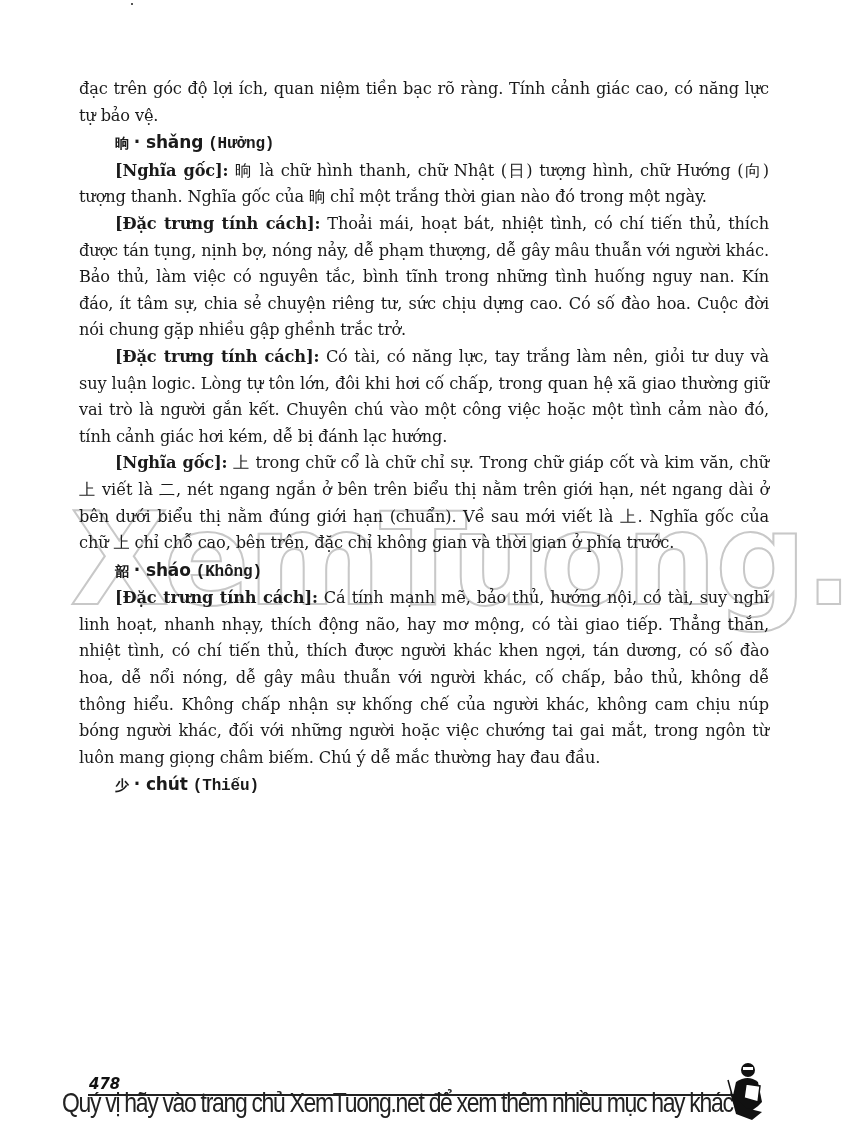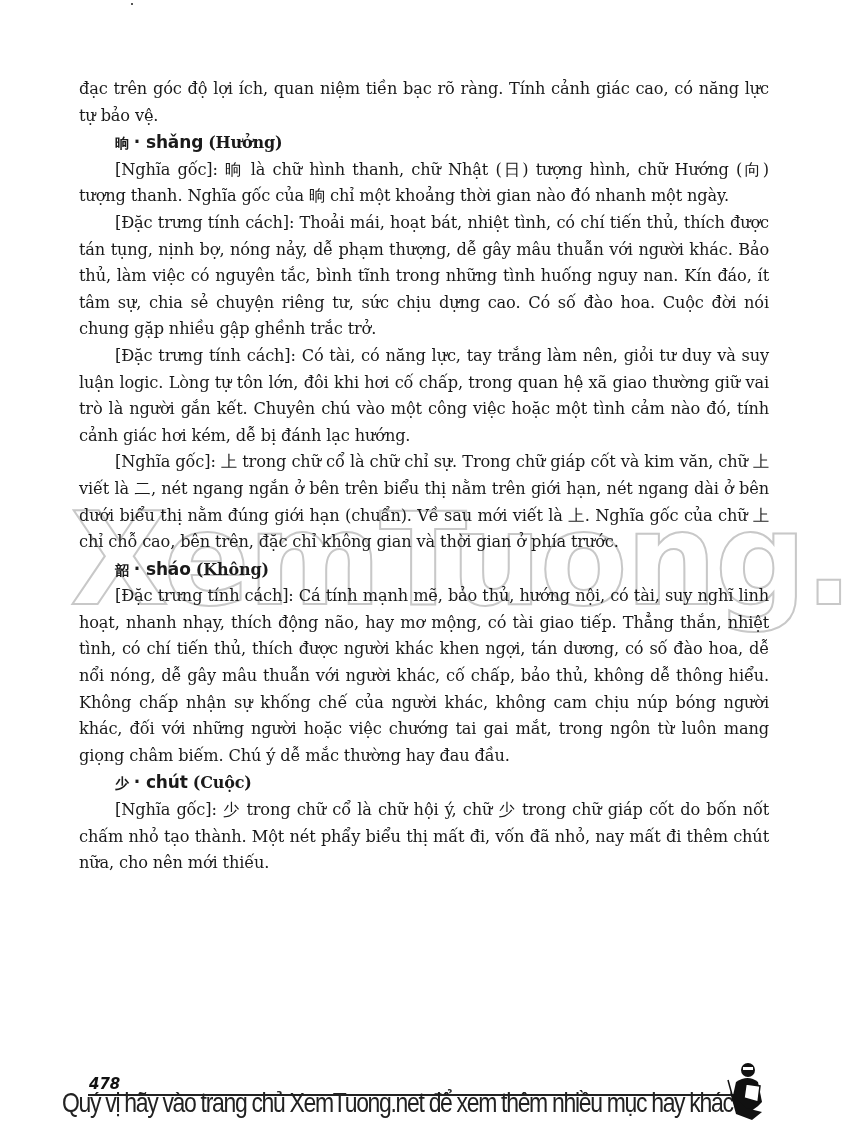--- a/index.html
+++ b/index.html
@@ -13,22 +13,22 @@
   .text-block {
     position: absolute; left: 79px; top: 76px; width: 690px;
     font-size: 16.2px; line-height: 26.6px; letter-spacing: -0.15px;
     text-align: justify;
   }
   .text-block p { margin: 0; }
   .para { text-indent: 36px; }
   .heading { padding-left: 36px; }
   .heading .han { font-family: "DejaVu Sans", sans-serif; font-weight: bold; font-size: 14px; }
   .heading .pinyin { font-family: "DejaVu Sans", sans-serif; font-weight: bold; font-size: 17px; }
-  .heading .viet { font-weight: bold; font-size: 16px; }
-  .label { font-weight: normal; }
+  .heading .viet { font-weight: bold; font-size: 16px; font-family: Liberation Mono, monospace; }
+  .label { font-weight: bold; }
 
   .watermark {
     position: absolute; left: 70px; top: 490px; width: 720px; height: 140px;
     font-family: "DejaVu Sans", sans-serif; font-weight: bold; font-size: 128px;
     line-height: 140px; letter-spacing: -2px;
     color: transparent; -webkit-text-stroke: 2px #c8c8c8;
     pointer-events: none; white-space: nowrap; z-index: 0;
   }
   .text-block { z-index: 1; }
 
@@ -53,39 +53,38 @@
   <div class="watermark">XemTuong.net</div>
 
   <div class="text-block">
     <p class="para-cont">đạc trên góc độ lợi ích, quan niệm tiền bạc rõ ràng. Tính cảnh giác cao, có năng lực tự bảo vệ.</p>
 
     <p class="heading">
       <span class="han">晌</span>
       <span class="pinyin"> · </span><span class="pinyin">shǎng</span>
       <span class="viet">(Hưởng)</span>
     </p>
-    <p class="para"><span class="label">[Nghĩa gốc]:</span><span> 晌 là chữ hình thanh, chữ Nhật (日) tượng hình, chữ Hướng (向) tượng thanh. Nghĩa gốc của 晌 chỉ một khoảng thời gian nào đó nhanh một ngày.</span></p>
+    <p class="para"><span class="label">[Nghĩa gốc]:</span><span> 晌 là chữ hình thanh, chữ Nhật (日) tượng hình, chữ Hướng (向) tượng thanh. Nghĩa gốc của 晌 chỉ một trắng thời gian nào đó trong một ngày.</span></p>
     <p class="para"><span class="label">[Đặc trưng tính cách]:</span><span> Thoải mái, hoạt bát, nhiệt tình, có chí tiến thủ, thích được tán tụng, nịnh bợ, nóng nảy, dễ phạm thượng, dễ gây mâu thuẫn với người khác. Bảo thủ, làm việc có nguyên tắc, bình tĩnh trong những tình huống nguy nan. Kín đáo, ít tâm sự, chia sẻ chuyện riêng tư, sức chịu dựng cao. Có số đào hoa. Cuộc đời nói chung gặp nhiều gập ghềnh trắc trở.</span></p>
 
     <p class="para"><span class="label">[Đặc trưng tính cách]:</span><span> Có tài, có năng lực, tay trắng làm nên, giỏi tư duy và suy luận logic. Lòng tự tôn lớn, đôi khi hơi cố chấp, trong quan hệ xã giao thường giữ vai trò là người gắn kết. Chuyên chú vào một công việc hoặc một tình cảm nào đó, tính cảnh giác hơi kém, dễ bị đánh lạc hướng.</span></p>
     <p class="para"><span class="label">[Nghĩa gốc]:</span><span> 上 trong chữ cổ là chữ chỉ sự. Trong chữ giáp cốt và kim văn, chữ 上 viết là 二, nét ngang ngắn ở bên trên biểu thị nằm trên giới hạn, nét ngang dài ở bên dưới biểu thị nằm đúng giới hạn (chuẩn). Về sau mới viết là 上. Nghĩa gốc của chữ 上 chỉ chỗ cao, bên trên, đặc chỉ không gian và thời gian ở phía trước.</span></p>
 
     <p class="heading">
       <span class="han">韶</span>
       <span class="pinyin"> · </span><span class="pinyin">sháo</span>
       <span class="viet">(Không)</span>
     </p>
     <p class="para"><span class="label">[Đặc trưng tính cách]:</span><span> Cá tính mạnh mẽ, bảo thủ, hướng nội, có tài, suy nghĩ linh hoạt, nhanh nhạy, thích động não, hay mơ mộng, có tài giao tiếp. Thẳng thắn, nhiệt tình, có chí tiến thủ, thích được người khác khen ngợi, tán dương, có số đào hoa, dễ nổi nóng, dễ gây mâu thuẫn với người khác, cố chấp, bảo thủ, không dễ thông hiểu. Không chấp nhận sự khống chế của người khác, không cam chịu núp bóng người khác, đối với những người hoặc việc chướng tai gai mắt, trong ngôn từ luôn mang giọng châm biếm. Chú ý dễ mắc thường hay đau đầu.</span></p>
 
     <p class="heading">
       <span class="han">少</span>
       <span class="pinyin"> · </span><span class="pinyin">chút</span>
-      <span class="viet">(Cuộc)</span>
+      <span class="viet">(Thiếu)</span>
     </p>
-    <p class="para"><span class="label">[Nghĩa gốc]:</span><span> 少 trong chữ cổ là chữ hội ý, chữ 少 trong chữ giáp cốt do bốn nốt chấm nhỏ tạo thành. Một nét phẩy biểu thị mất đi, vốn đã nhỏ, nay mất đi thêm chút nữa, cho nên mới thiếu.</span></p>
   </div>
 
   <div class="footer-line"></div>
   <div class="page-number">478</div>
   <div class="footer-banner">Quý vị hãy vào trang chủ XemTuong.net để xem thêm nhiều mục hay khác</div>
 
   <svg class="mascot" viewBox="0 0 50 58">
     <ellipse cx="26" cy="8" rx="7" ry="7" fill="#111"></ellipse>
     <rect x="21" y="5" width="10" height="3" fill="#fff"></rect>
     <path d="M14 20 Q26 12 36 20 L40 40 Q30 52 18 50 L10 38 Z" fill="#111"></path>

